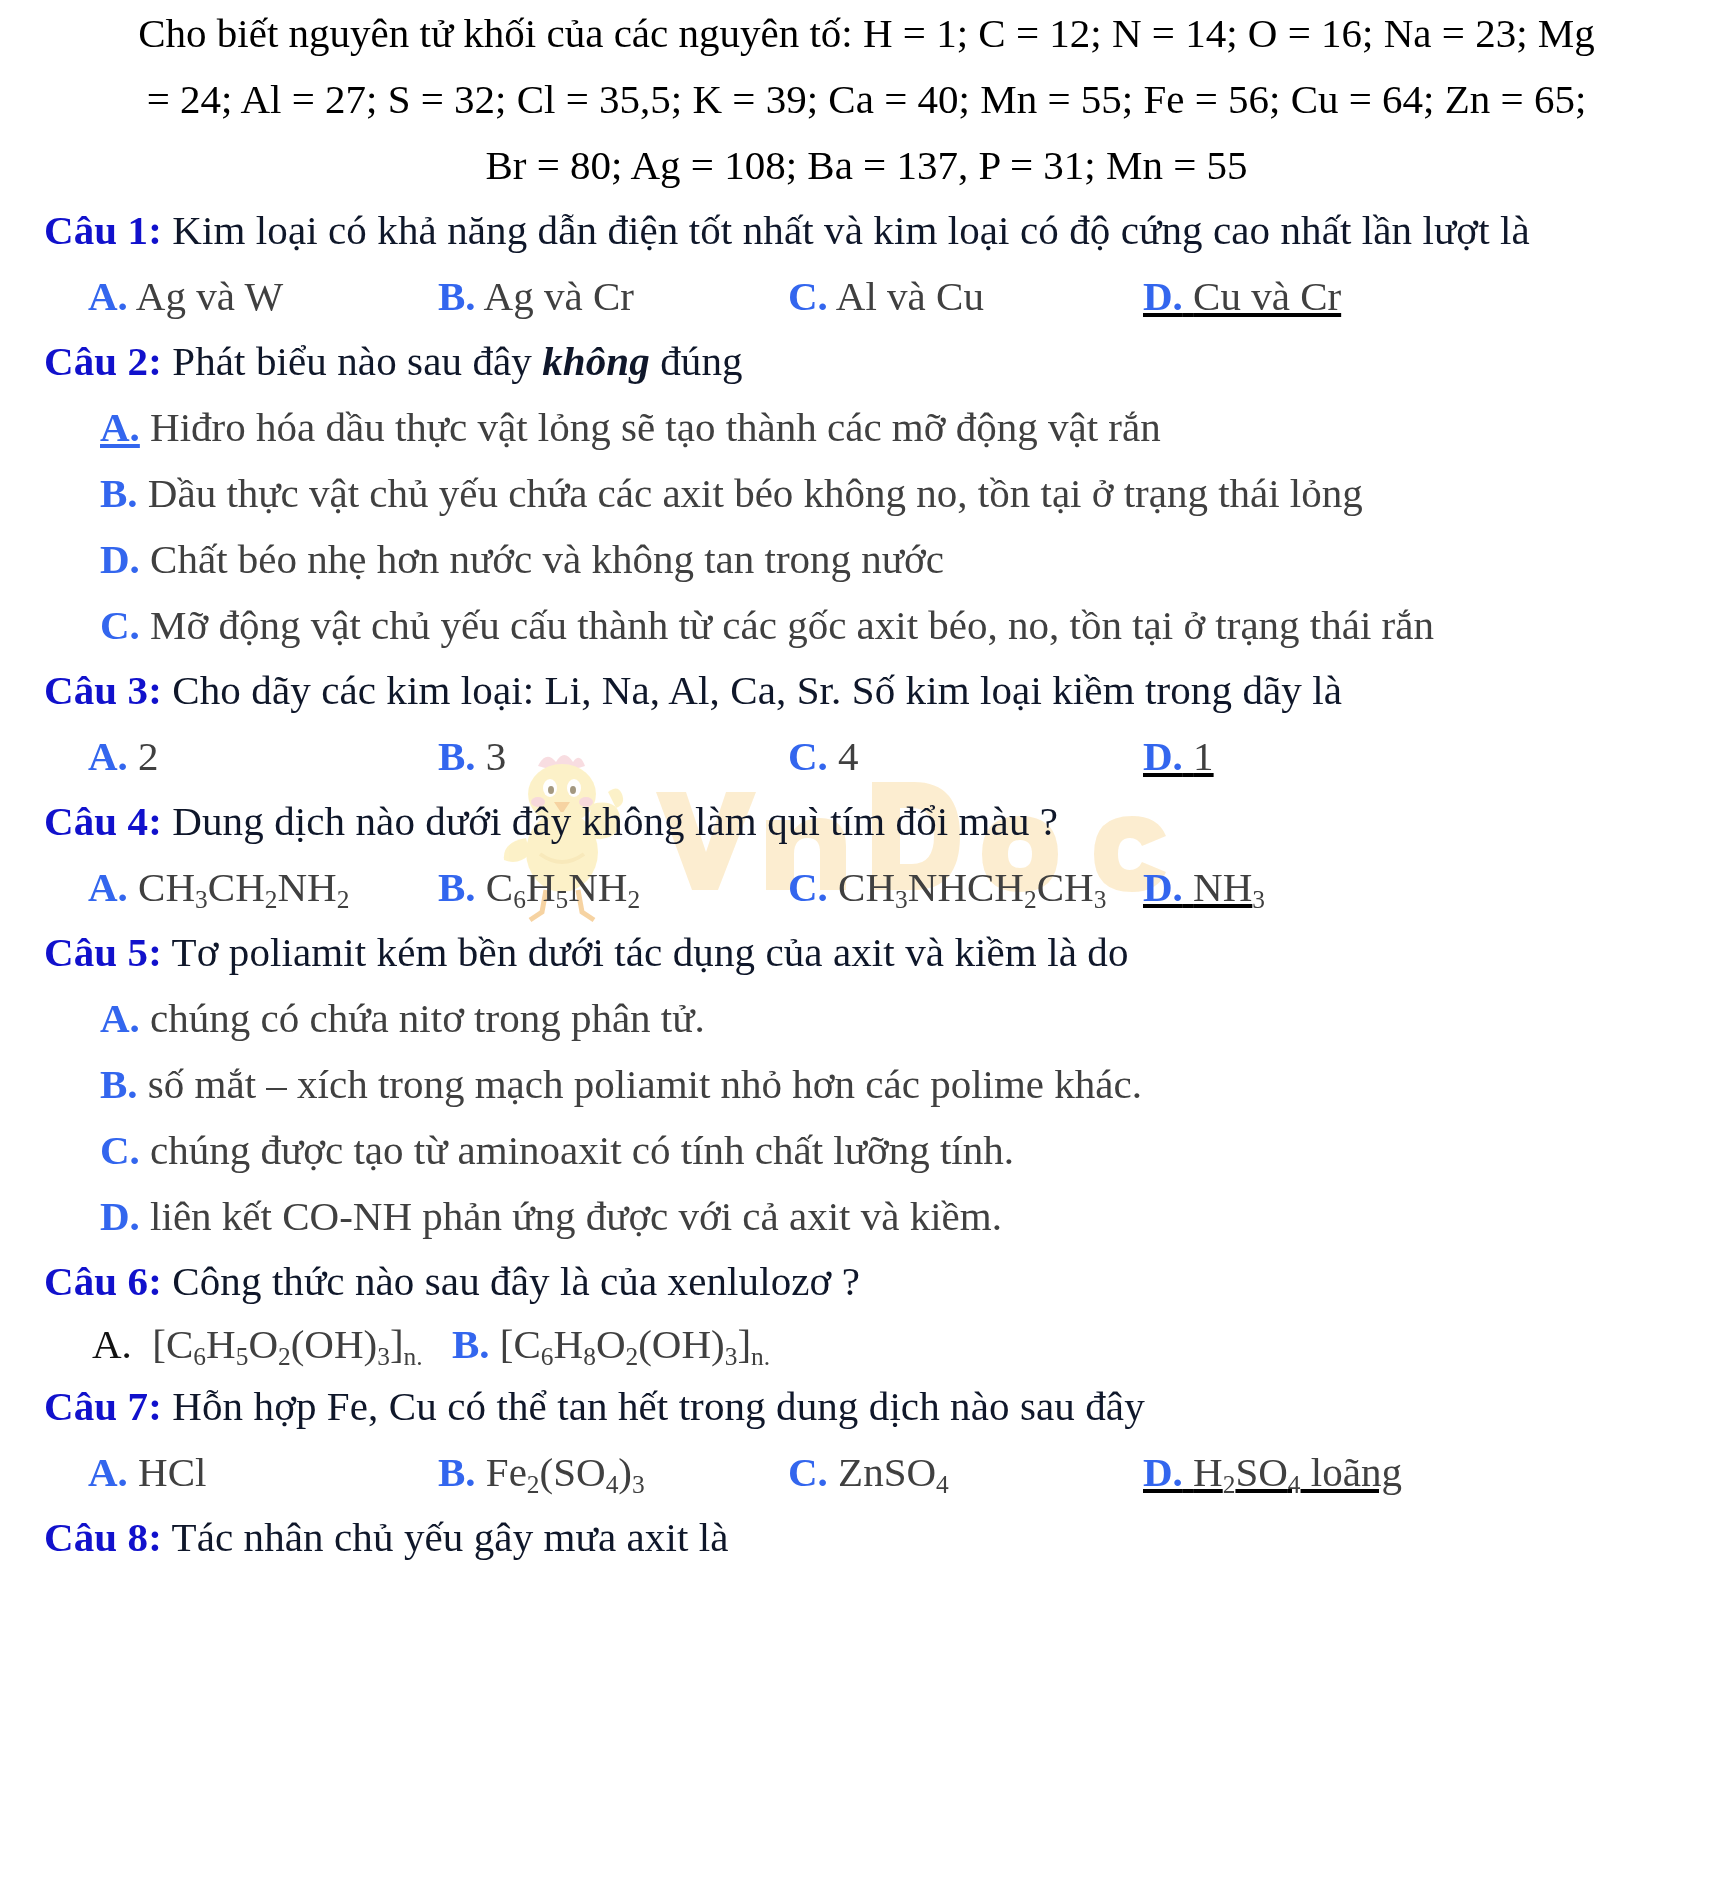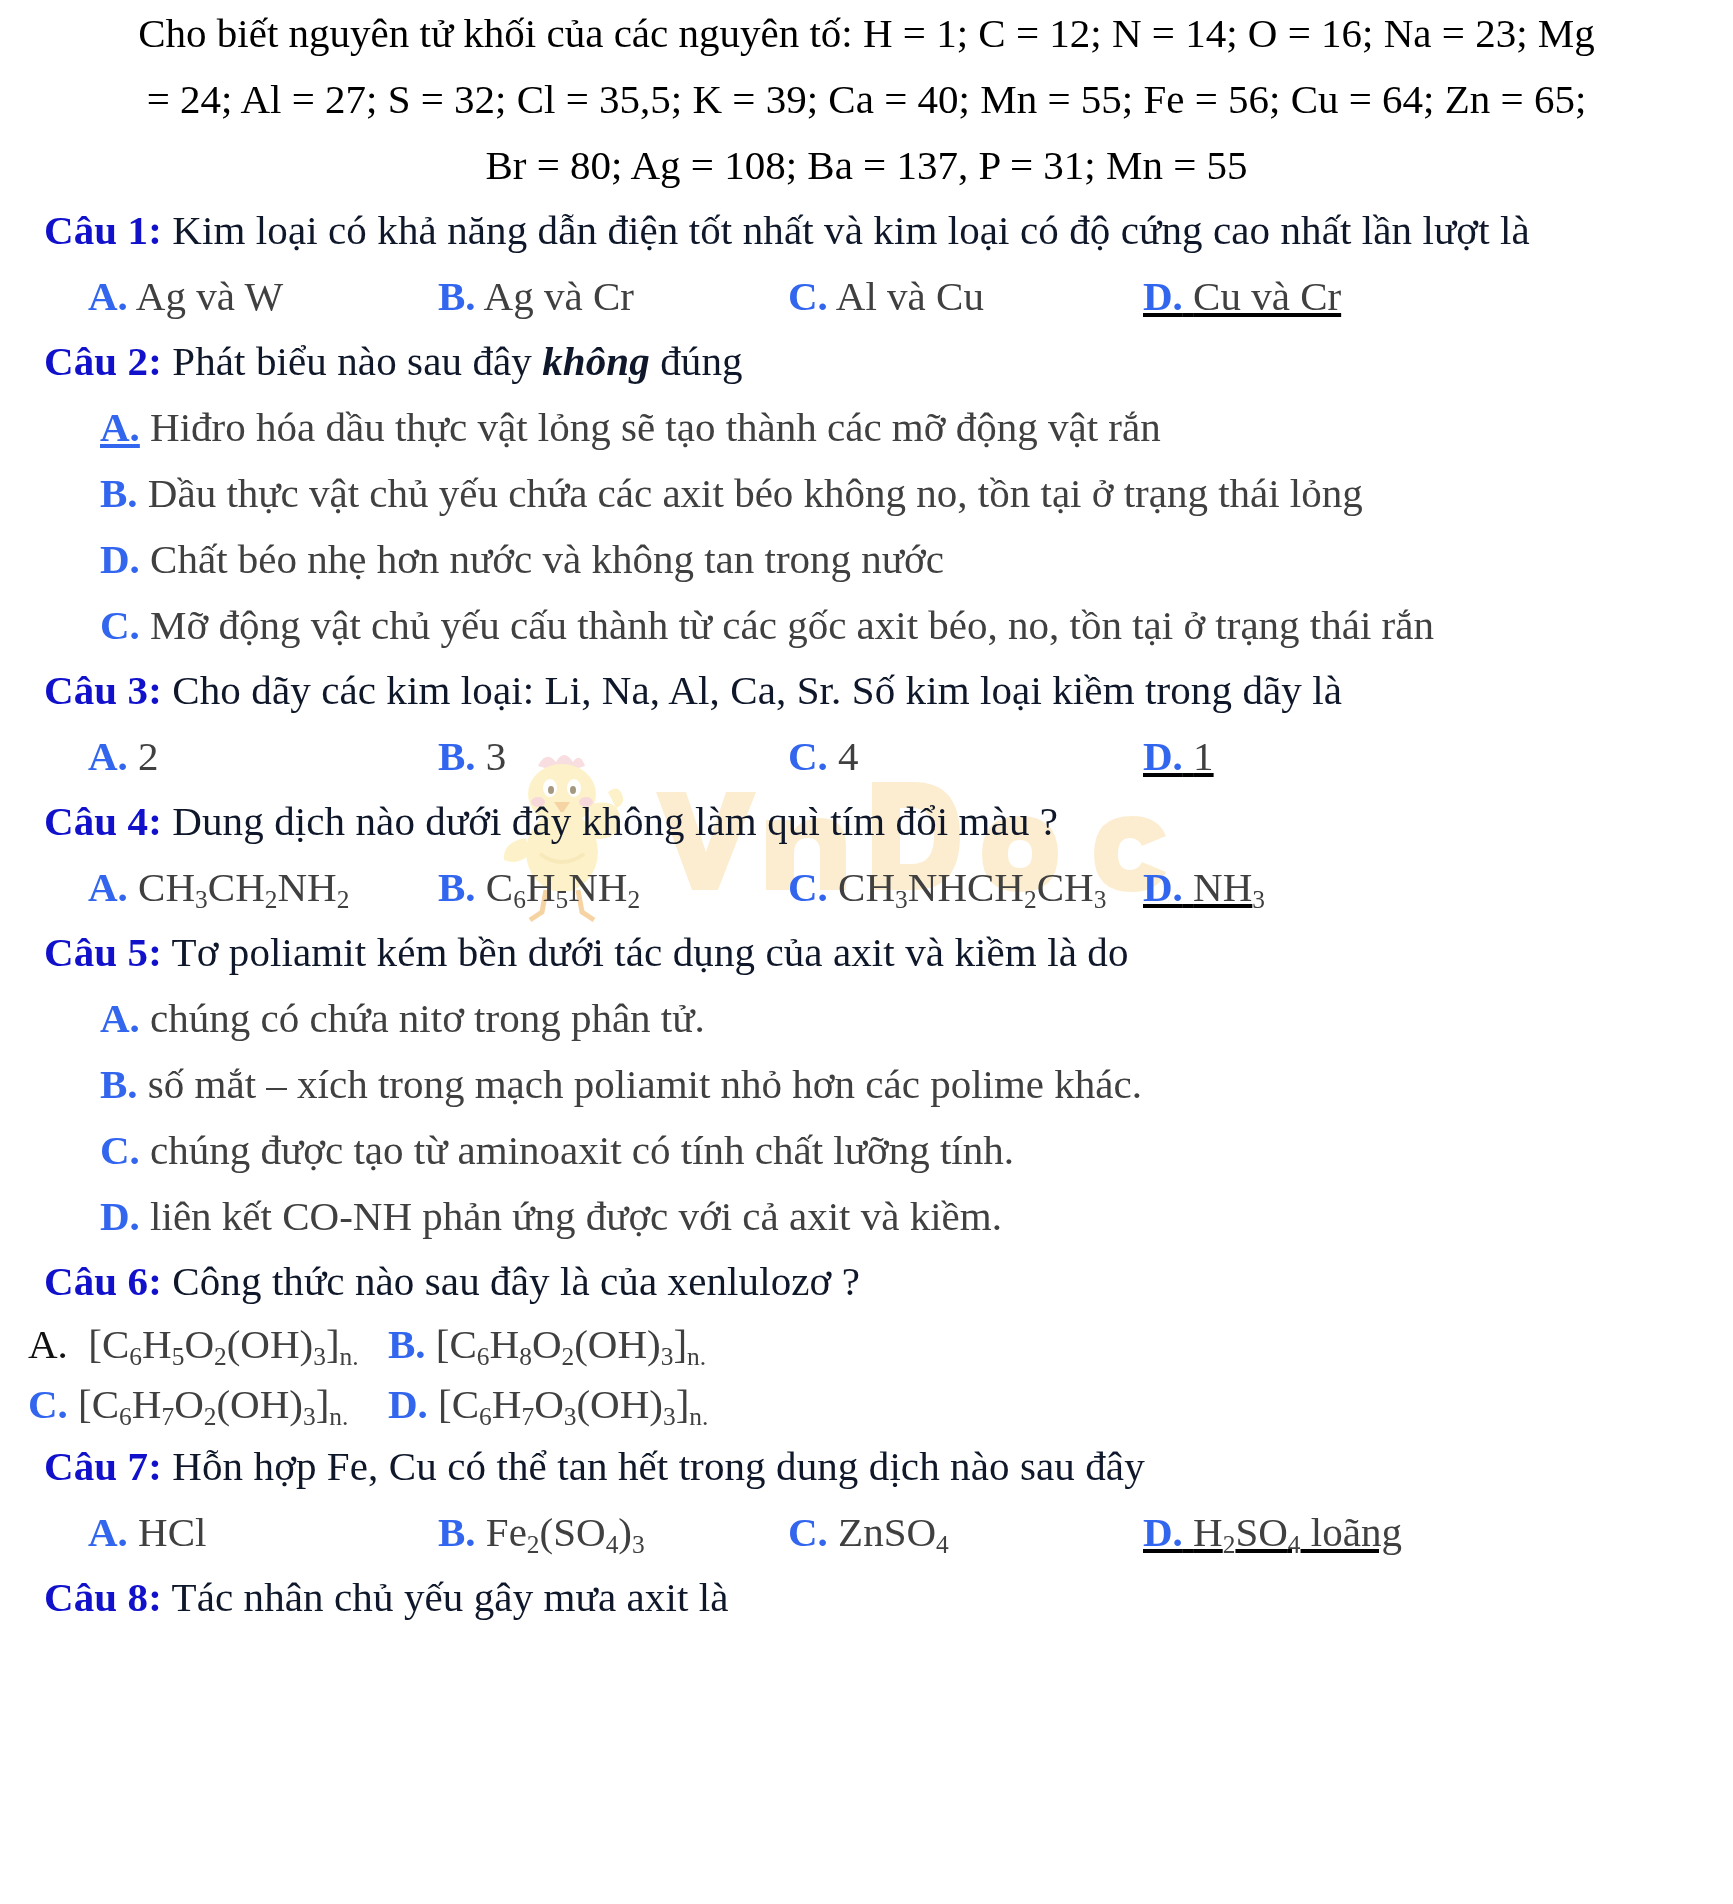--- a/index.html
+++ b/index.html
@@ -102,20 +102,21 @@
   .opt-stack {
     display: block;
     margin-left: 72px;
     font-size: 41px;
     line-height: 66px;
     white-space: nowrap;
   }
 
   .formula-row {
     display: block;
+    margin-left: 64px;
     font-size: 41px;
     line-height: 60px;
     white-space: nowrap;
   }
   .fw1 { display:inline-block; width: 360px; vertical-align: top;}
 
   sub {
     font-size: 0.62em;
     line-height: 0;
     vertical-align: -0.28em;
@@ -218,23 +219,20 @@
     <div class="opt-stack"><span class="opt-letter">C.</span> <span class="opt-body">chúng được tạo từ aminoaxit có tính chất lưỡng tính.</span></div>
     <div class="opt-stack"><span class="opt-letter">D.</span> <span class="opt-body">liên kết CO-NH phản ứng được với cả axit và kiềm.</span></div>
 
     <div class="line q-line">
       <span class="q-label">Câu 6:</span>
       <span class="q-text">Công thức nào sau đây là của xenlulozơ ?</span>
     </div>
     <div class="formula-row">
       <span class="fw1"><span class="opt-letter black">A.</span>&nbsp; <span class="opt-body">[C<sub>6</sub>H<sub>5</sub>O<sub>2</sub>(OH)<sub>3</sub>]<sub>n.</sub></span></span><span><span class="opt-letter">B.</span> <span class="opt-body">[C<sub>6</sub>H<sub>8</sub>O<sub>2</sub>(OH)<sub>3</sub>]<sub>n.</sub></span></span>
     </div>
-    <div class="formula-row">
-      <span class="fw1"><span class="opt-letter">C.</span> <span class="opt-body">[C<sub>6</sub>H<sub>7</sub>O<sub>2</sub>(OH)<sub>3</sub>]<sub>n.</sub></span></span><span><span class="opt-letter">D.</span> <span class="opt-body">[C<sub>6</sub>H<sub>7</sub>O<sub>3</sub>(OH)<sub>3</sub>]<sub>n.</sub></span></span>
-    </div>
 
     <div class="line q-line">
       <span class="q-label">Câu 7:</span>
       <span class="q-text">Hỗn hợp Fe, Cu có thể tan hết trong dung dịch nào sau đây</span>
     </div>
     <div class="opt-row">
       <span class="opt w1"><span class="opt-letter">A.</span> <span class="opt-body">HCl</span></span><span class="opt w2"><span class="opt-letter">B.</span> <span class="opt-body">Fe<sub>2</sub>(SO<sub>4</sub>)<sub>3</sub></span></span><span class="opt w3"><span class="opt-letter">C.</span> <span class="opt-body">ZnSO<sub>4</sub></span></span><span class="opt w4"><span class="opt-letter">D.</span> <span class="opt-body">H<sub>2</sub>SO<sub>4</sub> loãng</span></span>
     </div>
 
     <div class="line q-line">

